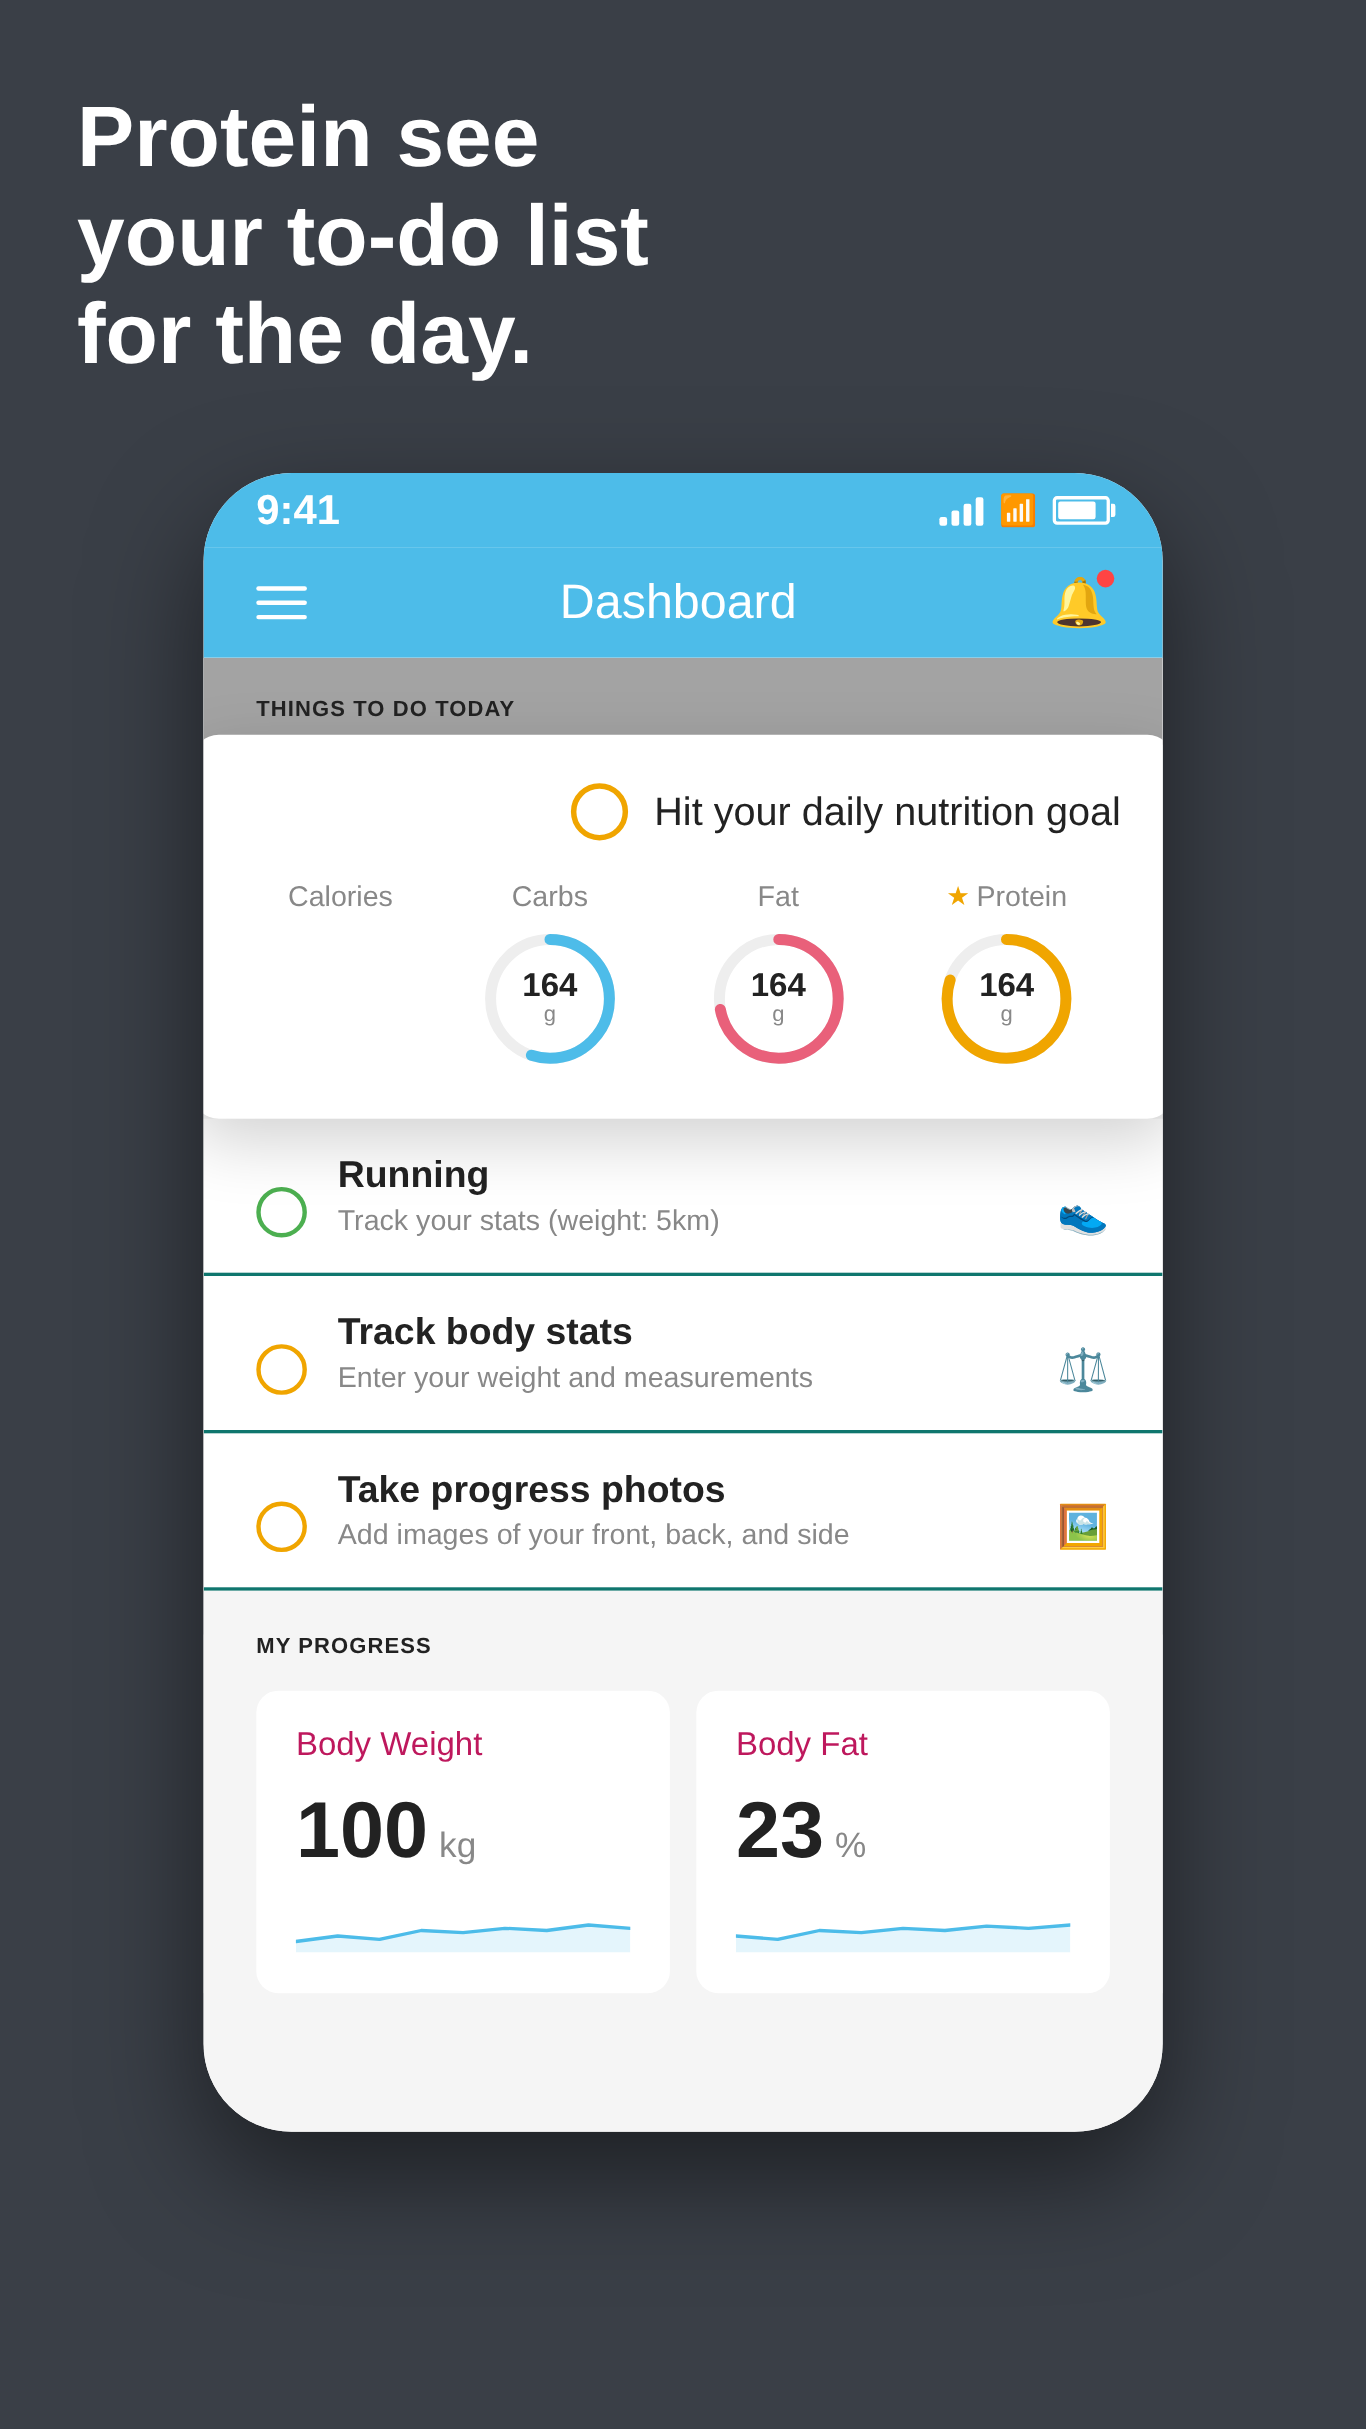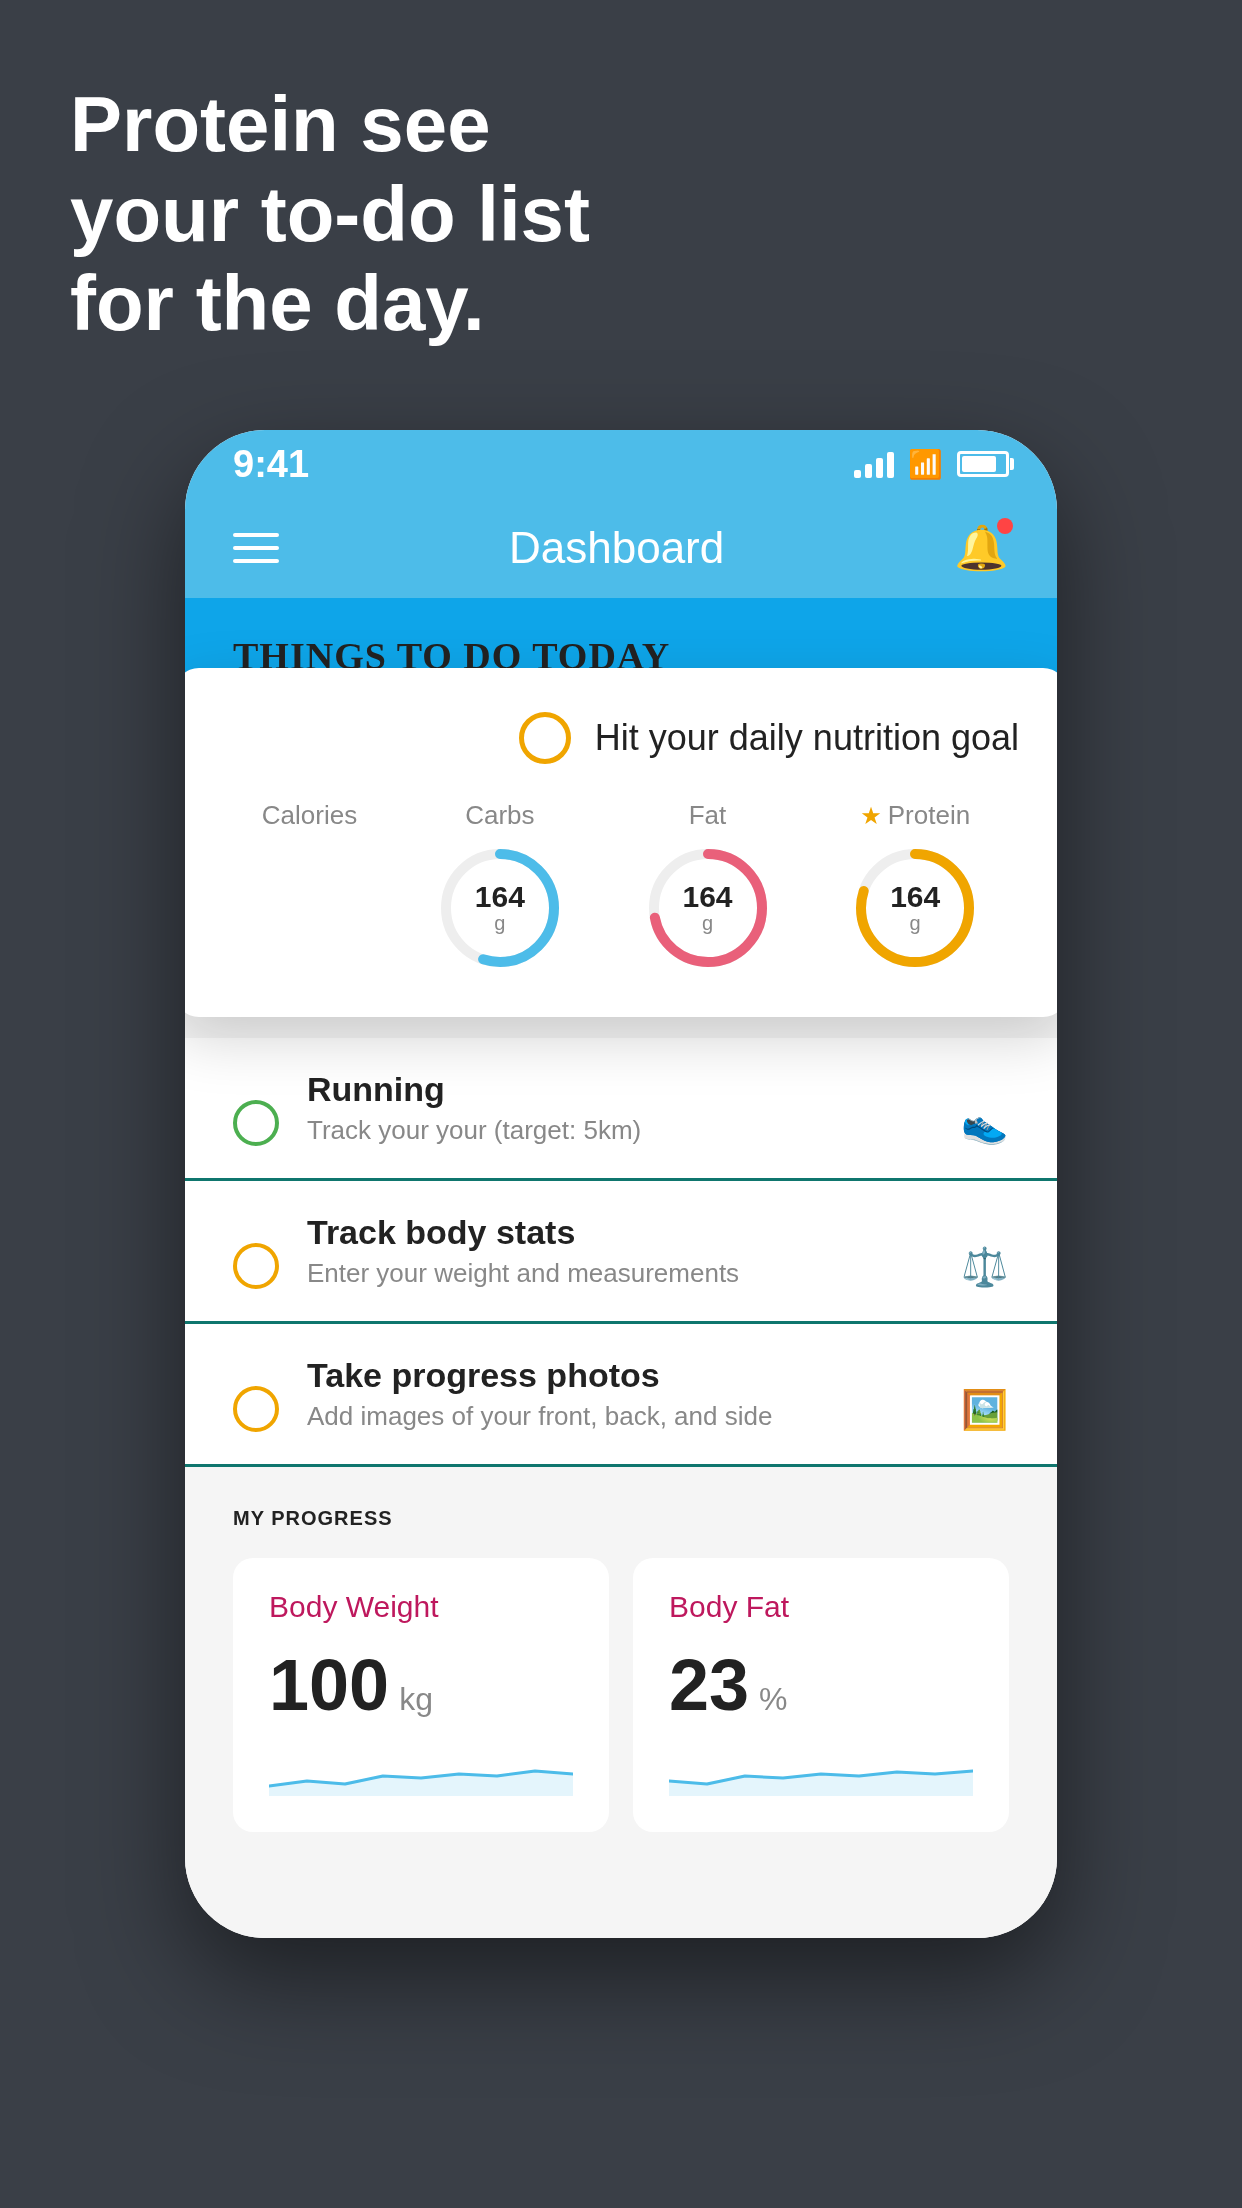--- a/index.html
+++ b/index.html
@@ -158,27 +158,26 @@
     
     .content {
       background: #f5f5f5;
       height: calc(100% - 168px);
       overflow: hidden;
       position: relative;
     }
 
     
     .section-header {
-      background: #0ea5e9;
+      background: #a3a3a3;
       padding: 36px 48px 20px;
-      font-size: 38px;
+      font-size: 20px;
       font-weight: 700;
       letter-spacing: 1px;
       color: #222;
-      font-family: Liberation Serif, serif;
     }
 
     
     .nutrition-card {
       position: absolute;
       top: 70px;
       left: -10px;
       right: -10px;
       background: white;
       border-radius: 24px;
@@ -465,21 +464,21 @@
     </div>
           </div>
         </div>
     </div>
 
     <div class="todo-list" id="todo-list-container">
     <div class="todo-item">
       <div class="todo-circle green"></div>
       <div class="todo-text">
         <div class="todo-title">Running</div>
-        <div class="todo-subtitle">Track your your (target: 5km)</div>
+        <div class="todo-subtitle">Track your stats (weight: 5km)</div>
       </div>
       <span class="todo-icon">👟</span>
     </div>
         <div class="todo-item">
       <div class="todo-circle yellow"></div>
       <div class="todo-text">
         <div class="todo-title">Track body stats</div>
         <div class="todo-subtitle">Enter your weight and measurements</div>
       </div>
       <span class="todo-icon">⚖️</span>

